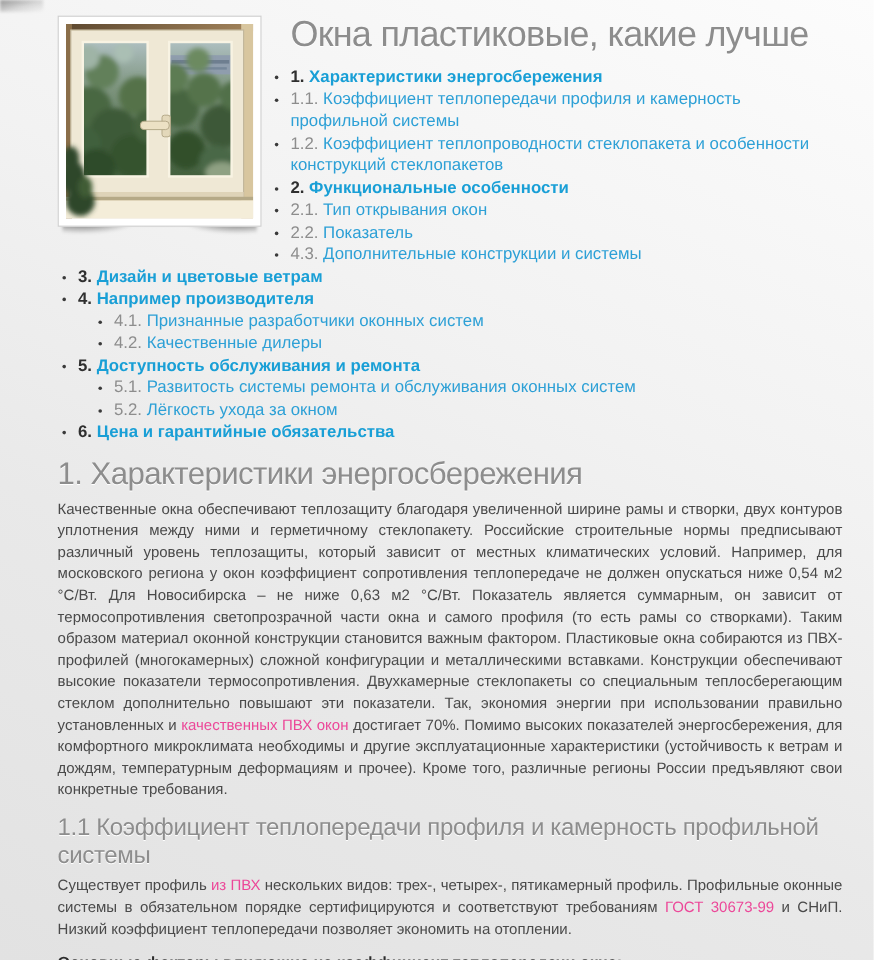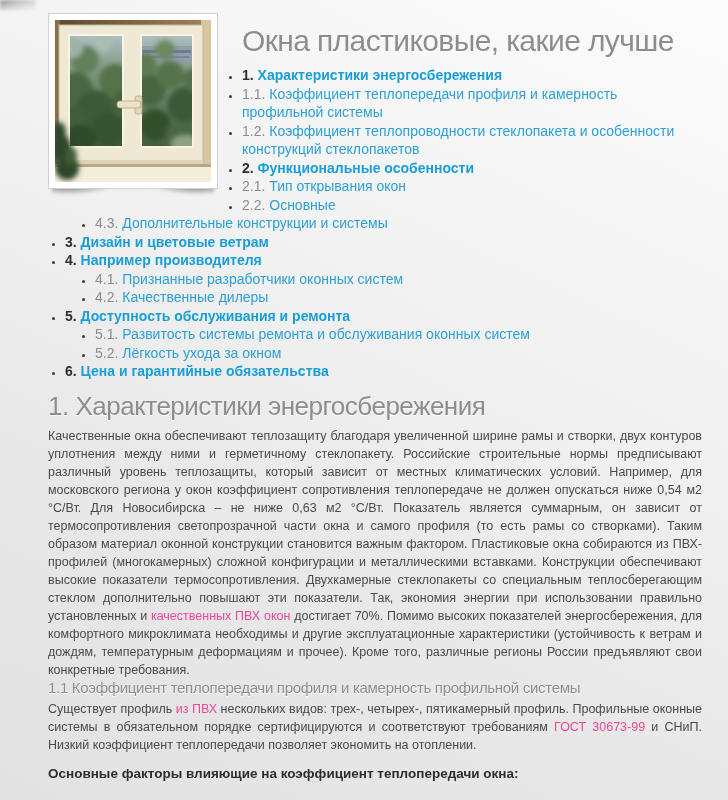--- a/index.html
+++ b/index.html
@@ -27,21 +27,21 @@
     content: ""; position: absolute; left: 3px; right: 3px; bottom: -13px; height: 19px; z-index: -1;
     background:
       radial-gradient(ellipse 42% 95% at 10% 0%, rgba(15,15,15,.75), rgba(15,15,15,0) 72%),
       radial-gradient(ellipse 42% 95% at 90% 0%, rgba(15,15,15,.75), rgba(15,15,15,0) 72%),
       radial-gradient(ellipse 62% 45% at 50% 0%, rgba(15,15,15,.55), rgba(15,15,15,0) 75%);
     filter: blur(1.5px);
   }
 
   h1.page-title {
     font-size: 30px; font-weight: normal; color: #8d8d8d;
-    letter-spacing: -0.6px; margin: 14px 0 8px; text-shadow: 0 1px 0 #fff;
+    letter-spacing: -0.6px; margin: 2px 0 8px; text-shadow: 0 1px 0 #fff;
   }
 
   
   ul.toc { margin: 0; padding: 0 0 0 17px; list-style: disc; }
   ul.toc ul { margin: 0; padding-left: 30px; list-style: disc; }
   .toc li { font-size: 14px; line-height: 18.5px; color: #3a3a3a; margin: 0; }
   .toc li::marker { color: #3a3a3a; font-size: 11px; }
   a { color: #2da0d6; text-decoration: none; cursor: pointer; }
   .toc .num { white-space: pre; }
   .toc .num-l1 { font-weight: 700; color: #2f2f2f; }
@@ -51,22 +51,22 @@
   h2.section-heading {
     clear: both; font-size: 26px; font-weight: normal; color: #8d8d8d;
     letter-spacing: -0.5px; margin: 10px 0 5px; text-shadow: 0 1px 0 #fff;
   }
   p.body-text {
     font-size: 12.5px; line-height: 18px; color: #4a4a4a;
     text-align: justify; margin: 0;
   }
   p.body-text .inline-link { color: #ec4899; }
   h3.subsection-heading {
-    font-size: 15px; font-weight: normal; color: #8d8d8d;
-    letter-spacing: -0.3px; margin: 0 0 4px; text-shadow: 0 1px 0 #fff;
+    font-size: 20px; font-weight: normal; color: #8d8d8d;
+    letter-spacing: -0.3px; margin: 12px 0 4px; text-shadow: 0 1px 0 #fff;
   }
   p.factors-line {
     font-size: 13.5px; font-weight: 700; color: #2d2d2d; margin: 12px 0 0;
   }
 </style>
 </head>
 <body>
 
 <div class="corner-shade"></div>
 
@@ -143,21 +143,21 @@
 
   <h1 class="page-title">Окна пластиковые, какие лучше</h1>
 
   <ul class="toc">
       <li class="toc-l1"><span class="num num-l1">1. </span><a href="#">Характеристики энергосбережения</a><ul>
           <li class="toc-l2"><span class="num num-l2">1.1. </span><a href="#">Коэффициент теплопередачи профиля и камерность профильной системы</a></li>
           <li class="toc-l2"><span class="num num-l2">1.2. </span><a href="#">Коэффициент теплопроводности стеклопакета и особенности конструкций стеклопакетов</a></li>
         </ul></li>
       <li class="toc-l1"><span class="num num-l1">2. </span><a href="#">Функциональные особенности</a><ul>
           <li class="toc-l2"><span class="num num-l2">2.1. </span><a href="#">Тип открывания окон</a></li>
-          <li class="toc-l2"><span class="num num-l2">2.2. </span><a href="#">Основные</a></li>
+          <li class="toc-l2"><span class="num num-l2">2.2. </span><a href="#">Показатель</a></li>
           <li class="toc-l2"><span class="num num-l2">4.3. </span><a href="#">Дополнительные конструкции и системы</a></li>
         </ul></li>
       <li class="toc-l1"><span class="num num-l1">3. </span><a href="#">Дизайн и цветовые ветрам</a></li>
       <li class="toc-l1"><span class="num num-l1">4. </span><a href="#">Например производителя</a><ul>
           <li class="toc-l2"><span class="num num-l2">4.1. </span><a href="#">Признанные разработчики оконных систем</a></li>
           <li class="toc-l2"><span class="num num-l2">4.2. </span><a href="#">Качественные дилеры</a></li>
         </ul></li>
       <li class="toc-l1"><span class="num num-l1">5. </span><a href="#">Доступность обслуживания и ремонта</a><ul>
           <li class="toc-l2"><span class="num num-l2">5.1. </span><a href="#">Развитость системы ремонта и обслуживания оконных систем</a></li>
           <li class="toc-l2"><span class="num num-l2">5.2. </span><a href="#">Лёгкость ухода за окном</a></li>

